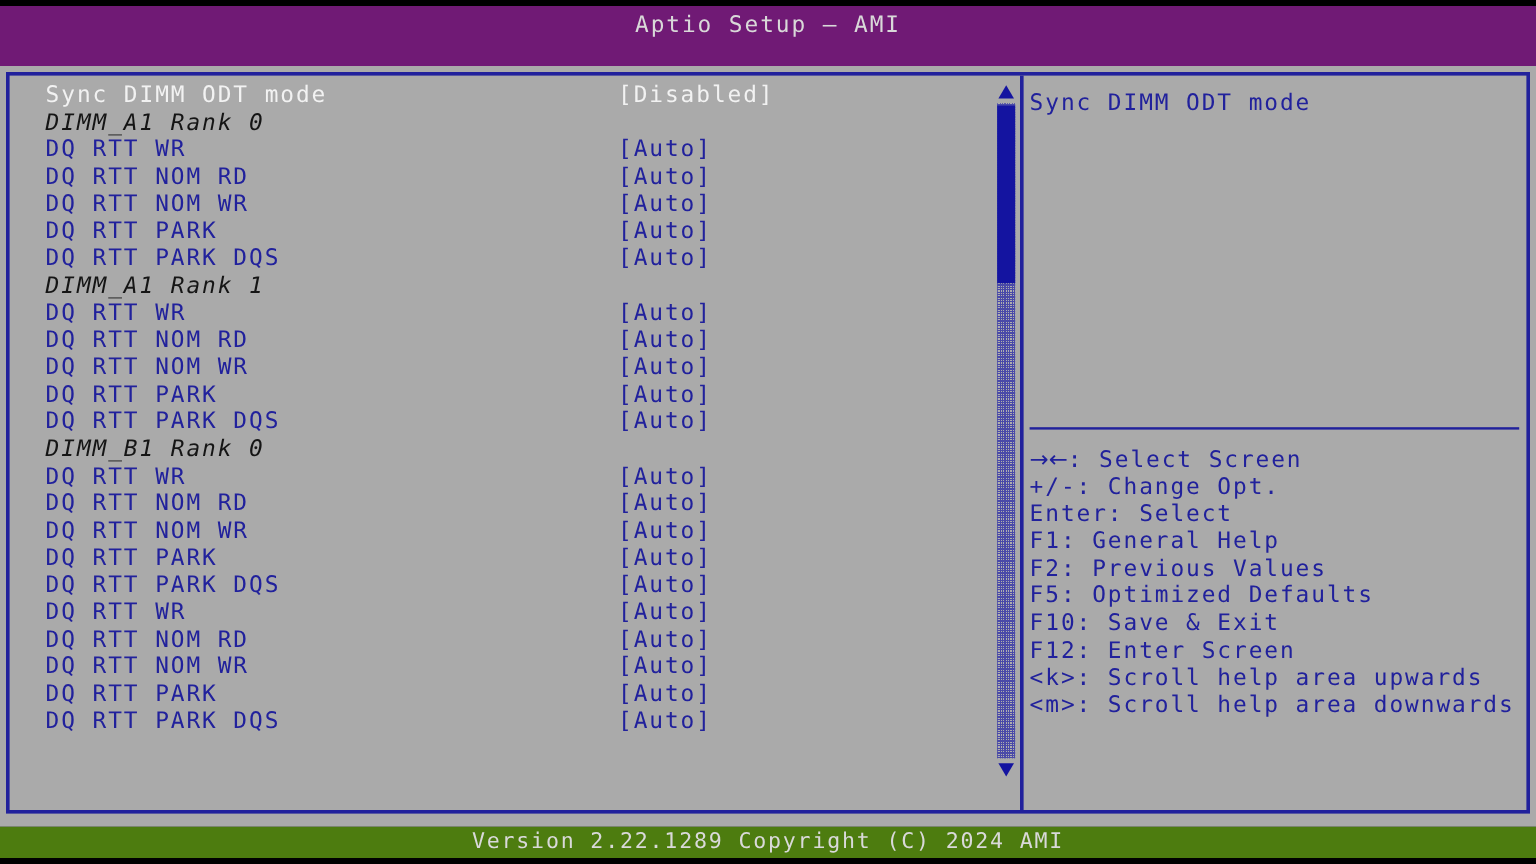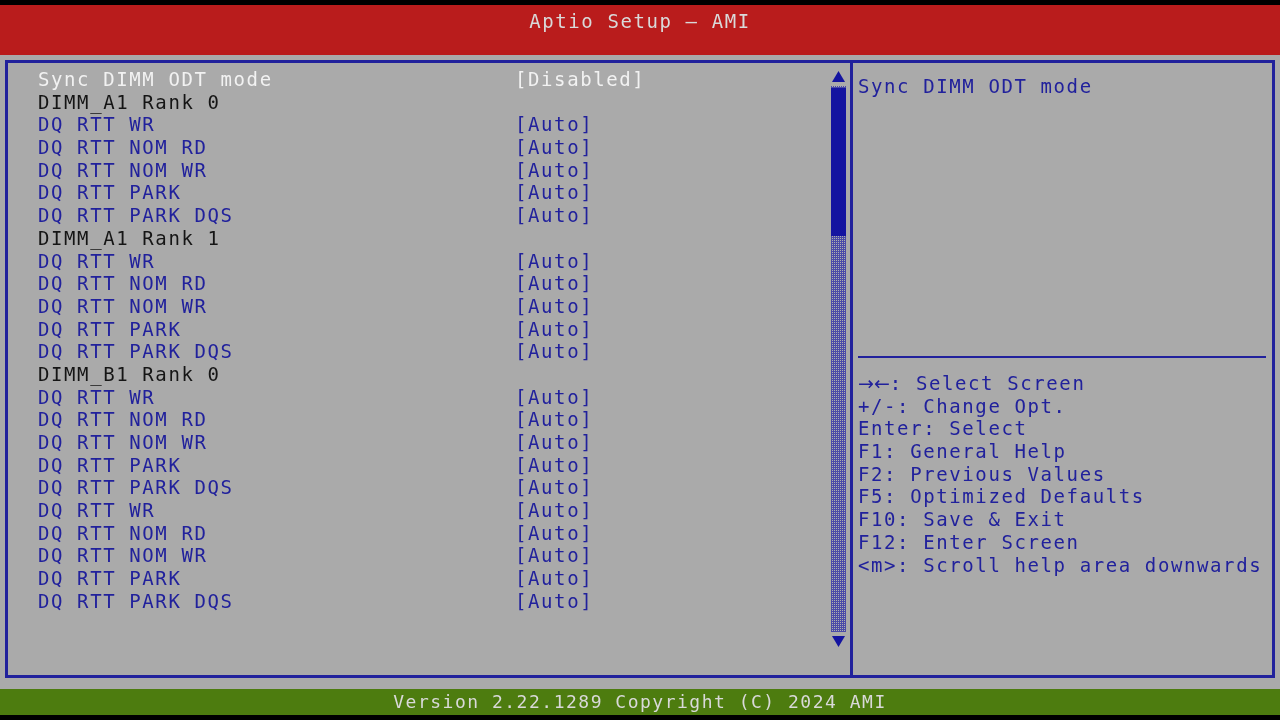--- a/index.html
+++ b/index.html
@@ -28,21 +28,21 @@
     left: 0; top: 0;
     width: 1280px; height: 5px;
     background: #000000;
   }
 
   
   .header {
     position: absolute;
     left: 0; top: 5px;
     width: 1280px; height: 50px;
-    background: #b91c1c;
+    background: #701a75;
   }
   .header-title {
     position: absolute;
     left: 0; top: 5px;
     width: 1280px;
     text-align: center;
     color: #d9d9d9;
     font-size: 19px;
     letter-spacing: 1.6px;
     line-height: 22px;
@@ -106,21 +106,21 @@
     left: 26px;
     top: 0;
   }
   .row .value {
     position: absolute;
     left: 503px;
     top: 0;
   }
   .row.opt .label,
   .row.opt .value { color: #21219c; }
-  .row.head .label { color: #151515; }
+  .row.head .label { color: #151515; font-style: italic; }
   .row.sel .label,
   .row.sel .value { color: #f2f2f2; }
 
   
   .scrollbar {
     position: absolute;
     left: 830px; top: 70px;
     width: 17px; height: 578px;
   }
   .sb-arrow {
@@ -288,20 +288,21 @@
     <div class="hdivider"></div>
     <div class="legend" id="legend">
         <div class="legend-row"><span class="gl">→←</span><span>: Select Screen</span></div>
         <div class="legend-row"><span>+/-: Change Opt.</span></div>
         <div class="legend-row"><span>Enter: Select</span></div>
         <div class="legend-row"><span>F1: General Help</span></div>
         <div class="legend-row"><span>F2: Previous Values</span></div>
         <div class="legend-row"><span>F5: Optimized Defaults</span></div>
         <div class="legend-row"><span>F10: Save &amp; Exit</span></div>
         <div class="legend-row"><span>F12: Enter Screen</span></div>
+        <div class="legend-row"><span>&lt;k&gt;: Scroll help area upwards</span></div>
         <div class="legend-row"><span>&lt;m&gt;: Scroll help area downwards</span></div>
       </div>
   </div>
 
   <div class="footer">
     <div class="footer-text">Version 2.22.1289 Copyright (C) 2024 AMI</div>
   </div>
 
   <div class="bottom-strip"></div>
 

